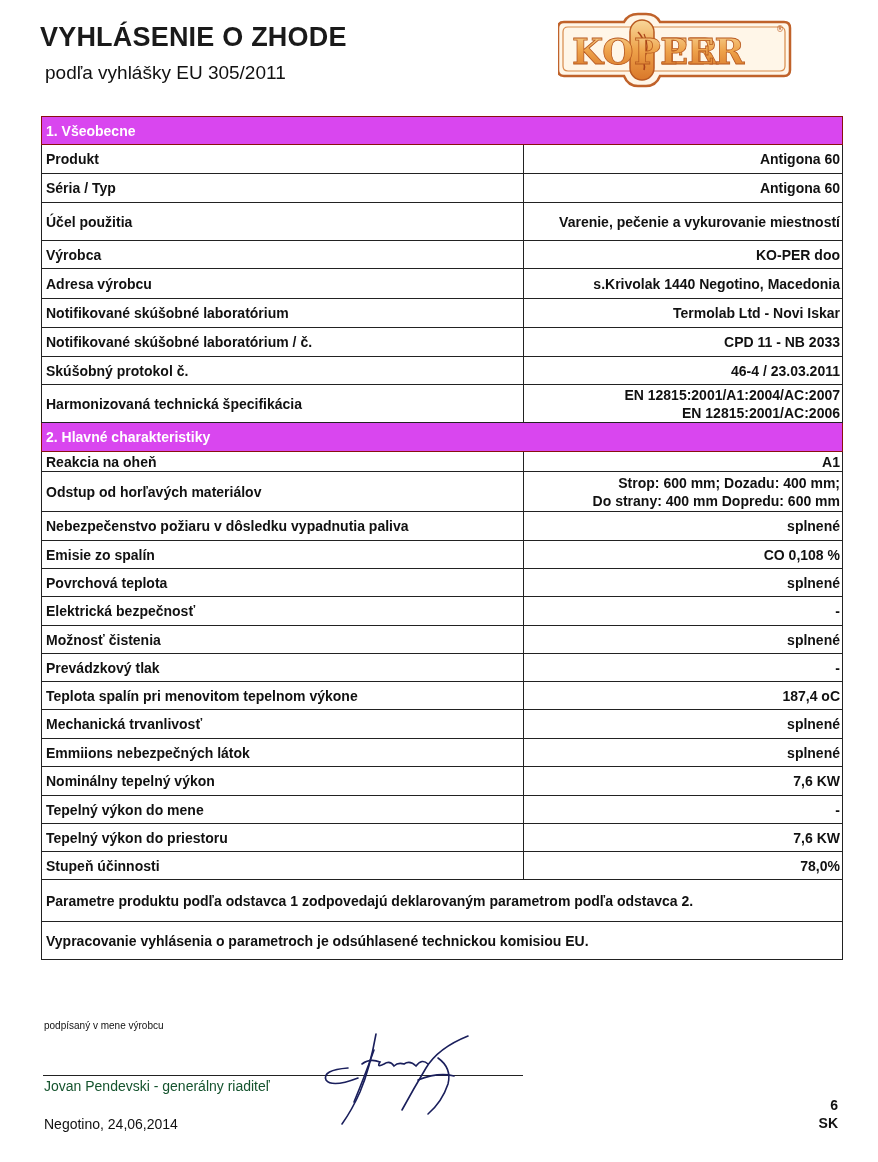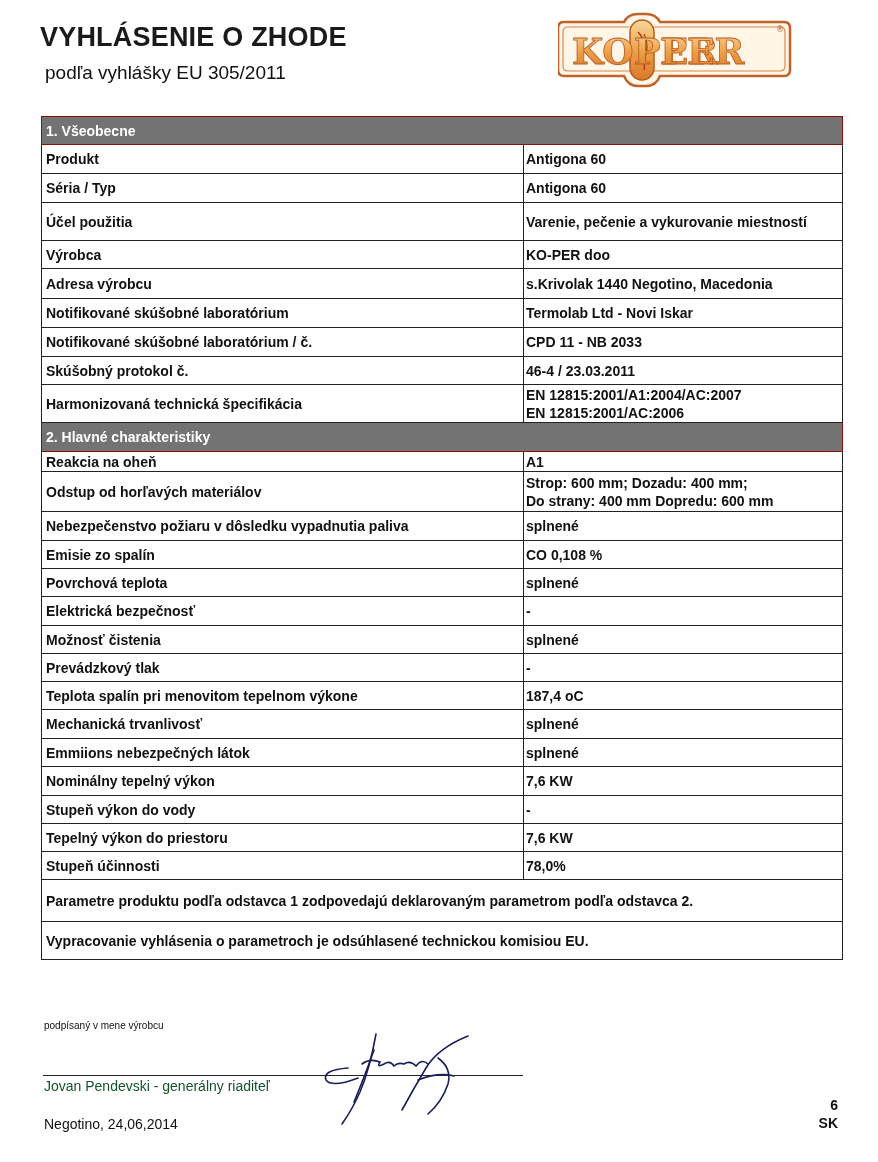--- a/index.html
+++ b/index.html
@@ -7,22 +7,22 @@
   body { position: relative; font-family: "Liberation Sans", "DejaVu Sans", sans-serif; color: #111; }
 
   .title { position: absolute; left: 40px; top: 22px; font-size: 27px; font-weight: bold; letter-spacing: 0.2px; color: #1a1a1a; }
   .subtitle { position: absolute; left: 45px; top: 62px; font-size: 19px; color: #111; }
 
   .logo { position: absolute; left: 558px; top: 12px; width: 238px; height: 76px; }
 
   table.decl { position: absolute; left: 41px; top: 116px; width: 802px; border-collapse: collapse; table-layout: fixed; }
   table.decl td { border: 1px solid #222; font-size: 14px; font-weight: bold; color: #111; vertical-align: middle; }
   table.decl td.lbl { padding-left: 4px; width: 482px; }
-  table.decl td.val { text-align: left; padding: 0 2px; line-height: 18px; }
-  table.decl tr.section td { background: #737373; color: #ffffff; padding-left: 4px; font-size: 14px; border-color: #8a1010; }
+  table.decl td.val { text-align: right; padding: 0 2px; line-height: 18px; }
+  table.decl tr.section td { background: #d946ef; color: #ffffff; padding-left: 4px; font-size: 14px; border-color: #8a1010; }
   table.decl td.full { padding-left: 4px; }
 
   .signed-on-behalf { position: absolute; left: 44px; top: 1020px; font-size: 10px; color: #111; }
   .sig-line { position: absolute; left: 43px; top: 1075px; width: 480px; height: 1px; background: #222; }
   .signer { position: absolute; left: 44px; top: 1078px; font-size: 14px; color: #14532d; }
   .place-date { position: absolute; left: 44px; top: 1116px; font-size: 14px; color: #111; }
   .signature { position: absolute; left: 318px; top: 1028px; width: 176px; height: 100px; }
 
   .page-num { position: absolute; right: 40px; top: 1097px; font-size: 14px; font-weight: bold; text-align: right; color: #111; }
   .lang { position: absolute; right: 40px; top: 1115px; font-size: 14px; font-weight: bold; text-align: right; color: #111; }
@@ -148,21 +148,21 @@
       </tr>
     <tr style="height:28px">
         <td class="lbl">Emmiions nebezpečných látok</td>
         <td class="val">splnené</td>
       </tr>
     <tr style="height:29px">
         <td class="lbl">Nominálny tepelný výkon</td>
         <td class="val">7,6 KW</td>
       </tr>
     <tr style="height:28px">
-        <td class="lbl">Stupeň výkon do vody</td>
+        <td class="lbl">Tepelný výkon do mene</td>
         <td class="val">-</td>
       </tr>
     <tr style="height:28px">
         <td class="lbl">Tepelný výkon do priestoru</td>
         <td class="val">7,6 KW</td>
       </tr>
     <tr style="height:28px">
         <td class="lbl">Stupeň účinnosti</td>
         <td class="val">78,0%</td>
       </tr>

